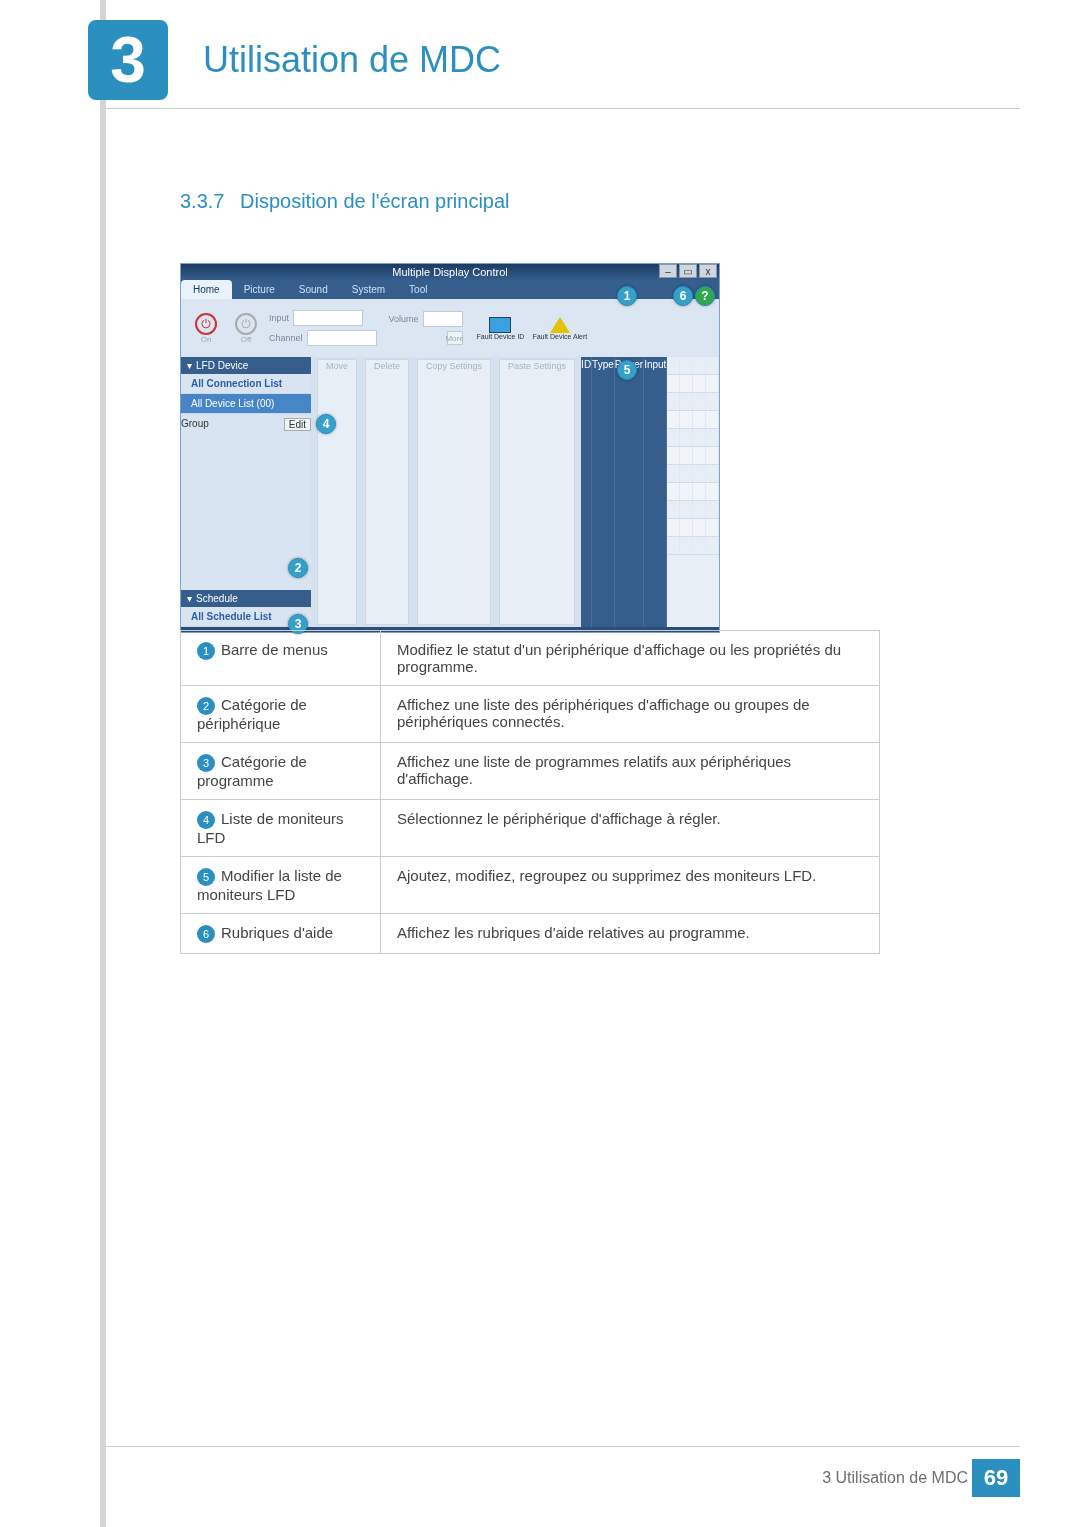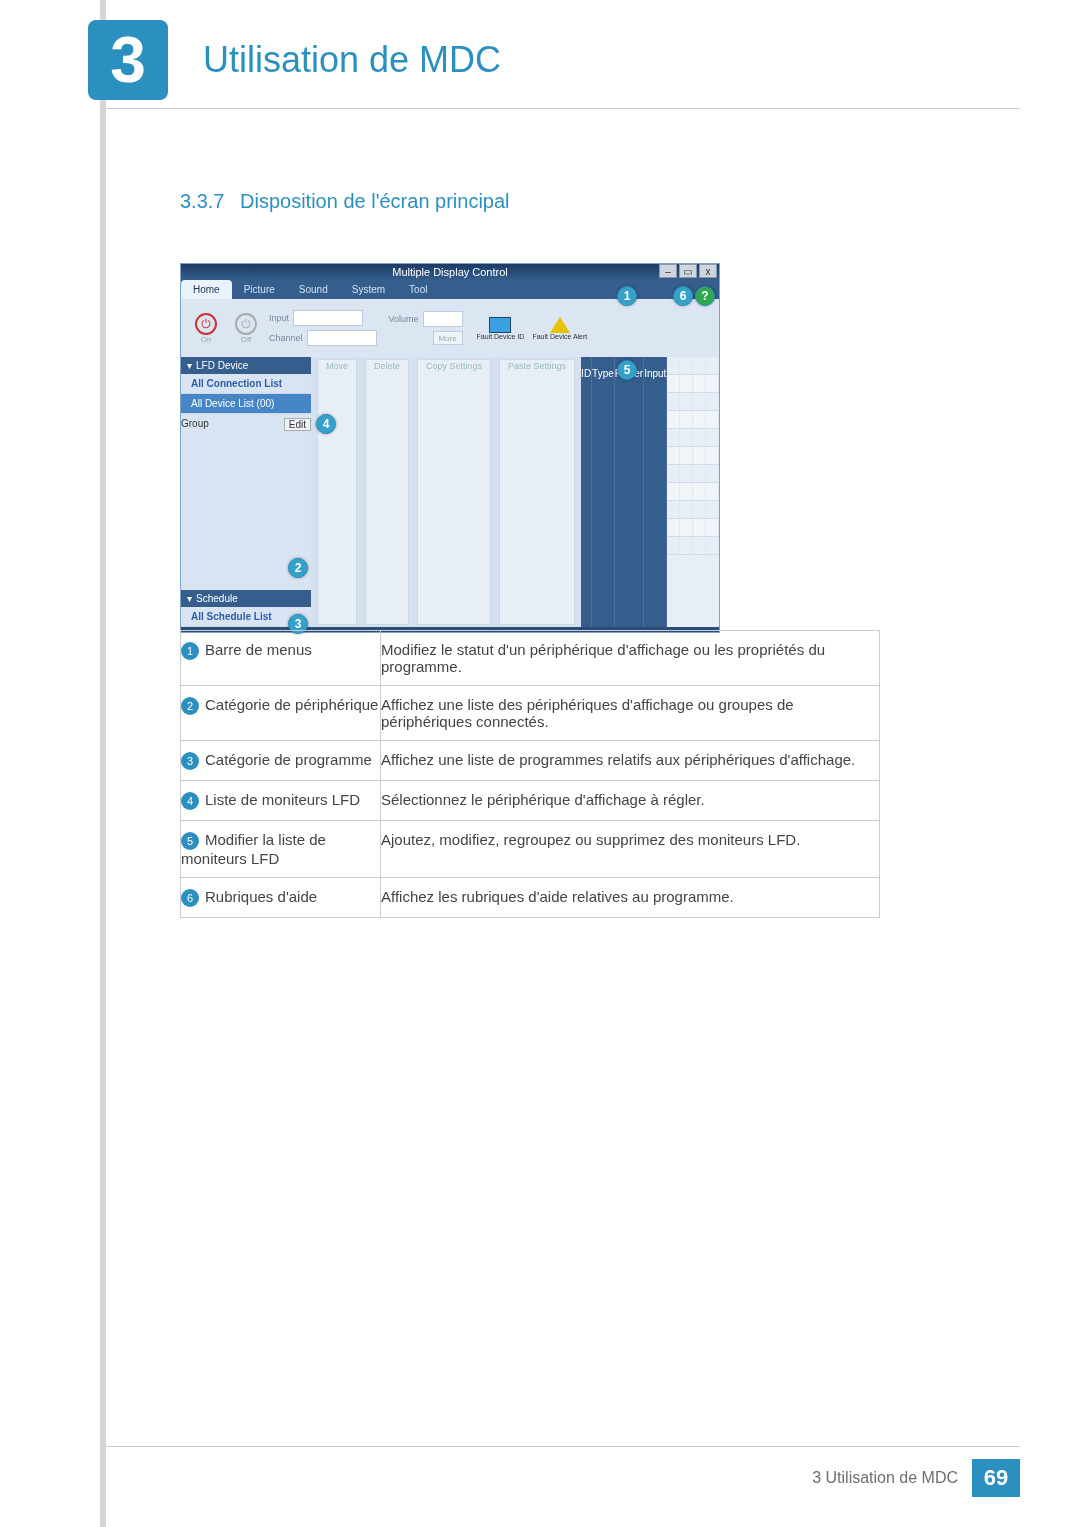--- a/index.html
+++ b/index.html
@@ -94,21 +94,21 @@
     color:#c33; font-size:12px;
   }
   .pwr-btn.off .circle { border-color:#aaa; color:#aaa; }
   .tool-field { display:flex; align-items:center; gap:4px; }
   .tool-field label { color:#789; }
   .tool-field .box {
     width:70px; height:16px; background:#fff; border:1px solid #bcd;
     display:inline-block;
   }
   .tool-btn-small {
-    width:30px; height:14px; border:1px solid #bcd; background:#eef3f8;
+    width:16px; height:14px; border:1px solid #bcd; background:#eef3f8;
     font-size:8px; display:inline-flex; align-items:center; justify-content:center;
     color:#9aa;
   }
   .fault-icons { display:flex; gap:8px; margin-left:8px; }
   .fault { display:flex; flex-direction:column; align-items:center; font-size:7px; color:#333; }
   .fault .tv { width:22px; height:16px; background:#3aa0e0; border:1px solid #246; }
   .fault .tri { width:0; height:0; border-left:10px solid transparent; border-right:10px solid transparent; border-bottom:16px solid #e6c200; }
 
   .ss-body { display:flex; height:270px; }
   .ss-side {
@@ -129,21 +129,21 @@
   .side-spacer { flex:1; }
   .ss-main { flex:1; background:#e8eef6; display:flex; flex-direction:row; }
   .ops-row {
     background:#d5e1ef; padding:2px 6px; display:flex; gap:8px;
     font-size:9px; color:#9bb;
   }
   .ops-row span { border:1px solid #cbd8e8; padding:1px 8px; background:#e8eef6; }
   .grid-head {
     display:flex; background:#355e8d; color:#fff; font-size:10px;
   }
-  .grid-head div { flex:1; text-align:center; padding:11px 0; border-right:1px solid #4a6f9b; }
+  .grid-head div { flex:1; text-align:center; padding:2px 0; border-right:1px solid #4a6f9b; }
   .grid-body { flex:1; display:flex; flex-direction:column; }
   .grid-row { height:18px; border-bottom:1px solid #d0dceb; display:flex; }
   .grid-row div { flex:1; border-right:1px solid #e0e8f2; }
   .grid-row:nth-child(even){ background:#f1f5fa; }
   .ss-scroll { height:14px; background:#cbd8e8; border-top:1px solid #aebfd4; }
 
   .marker {
     position:absolute;
     width:20px; height:20px; border-radius:50%;
     background:#35a0c8; color:#fff;
@@ -155,34 +155,34 @@
 
   
   .legend-table {
     position:absolute; left:180px; top:630px;
     width:700px;
     border-collapse:collapse;
     font-size:15px; color:#444;
   }
   .legend-table td {
     border:1px solid #ccc;
-    padding:10px 0;
+    padding:10px 16px;
     vertical-align:top;
   }
   .legend-table td:first-child { width:200px; }
   .num-badge {
     display:inline-flex; width:18px; height:18px; border-radius:50%;
     background:#2b8fbf; color:#fff; font-size:11px;
     align-items:center; justify-content:center; margin-right:6px;
     vertical-align:middle;
   }
 
   .footer {
     position:absolute; bottom:30px; right:60px;
-    display:flex; align-items:center; gap:14px;
+    display:flex; align-items:center; gap:4px;
     font-size:16px; color:#6b6f73;
   }
   .footer .pagebox {
     background:#2b8fbf; color:#fff;
     width:48px; height:38px;
     display:flex; align-items:center; justify-content:center;
     font-size:22px; font-weight:bold;
   }
   .footer-line {
     position:absolute; left:106px; right:60px; bottom:80px;

